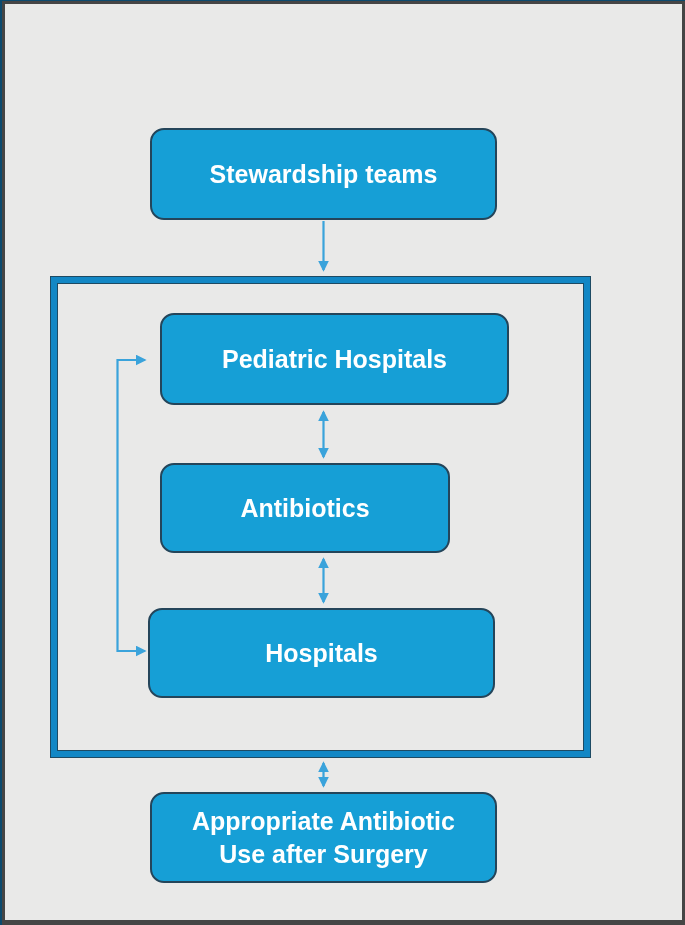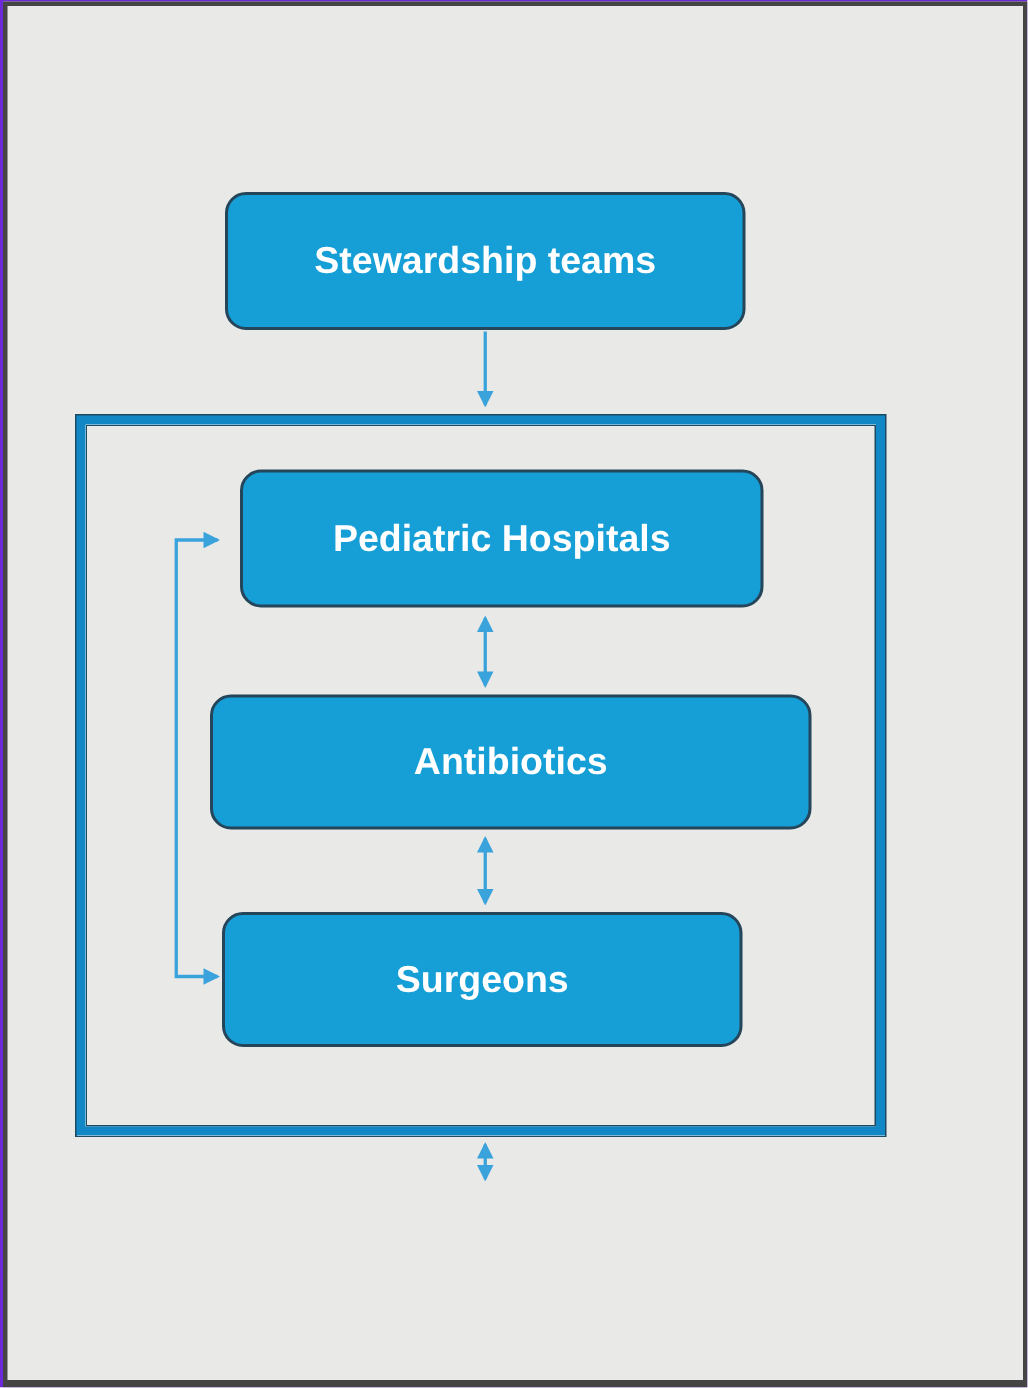--- a/index.html
+++ b/index.html
@@ -11,21 +11,21 @@
     --connector:#3aa3db;
     --container-band:#1287c5;
     --container-edge:#1d4a63;
   }
   html,body{margin:0;padding:0;background:#ffffff;}
   .figure-root{
     position:relative;
     width:685px;height:925px;
     font-family:"Liberation Sans", sans-serif;
     overflow:hidden;
-    background:#6d28d9;
+    background:#0c4a6e;
   }
   .frame{
     position:absolute;
     left:2px;top:1px;right:0;bottom:0;
     background:var(--background);
     border:3px solid var(--frame-border);
     border-bottom-width:5px;
     box-sizing:border-box;
   }
   .edges-layer{
@@ -50,21 +50,21 @@
     line-height:1.32;
     display:flex;
     align-items:center;
     justify-content:center;
     text-align:center;
     z-index:2;
     padding:0 28px;
   }
   .node-stewardship{left:150px;top:128px;width:347px;height:92px;}
   .node-pediatric  {left:148px;top:313px;width:349px;height:92px;margin-left:12px;}
-  .node-antibiotics{left:140px;top:463px;width:401px;height:90px;}
+  .node-antibiotics{left:160px;top:463px;width:290px;height:90px;}
   .node-surgeons   {left:148px;top:608px;width:347px;height:90px;}
   .node-outcome    {left:150px;top:792px;width:347px;height:91px;}
   .unit-container{
     position:absolute;
     left:51px;top:277px;width:539px;height:480px;
     box-sizing:border-box;
     border:6px solid var(--container-band);
     box-shadow:0 0 0 1px var(--container-edge), inset 0 0 0 1px var(--container-edge);
     background:transparent;
     z-index:1;
@@ -103,17 +103,20 @@
 
   <div class="node node-pediatric">
     <span>Pediatric Hospitals</span>
   </div>
 
   <div class="node node-antibiotics">
     <span>Antibiotics</span>
   </div>
 
   <div class="node node-surgeons">
-    <span>Surgeons</span>
+    <span>Hospitals</span>
   </div>
 
+  <div class="node node-outcome">
+    <span>Appropriate Antibiotic Use after Surgery</span>
+  </div>
 
 </div>
 
 </body></html>

